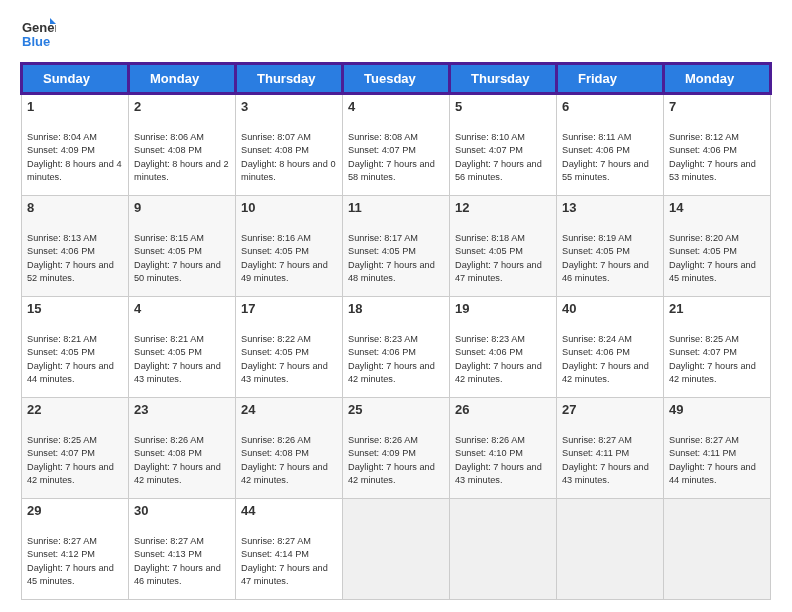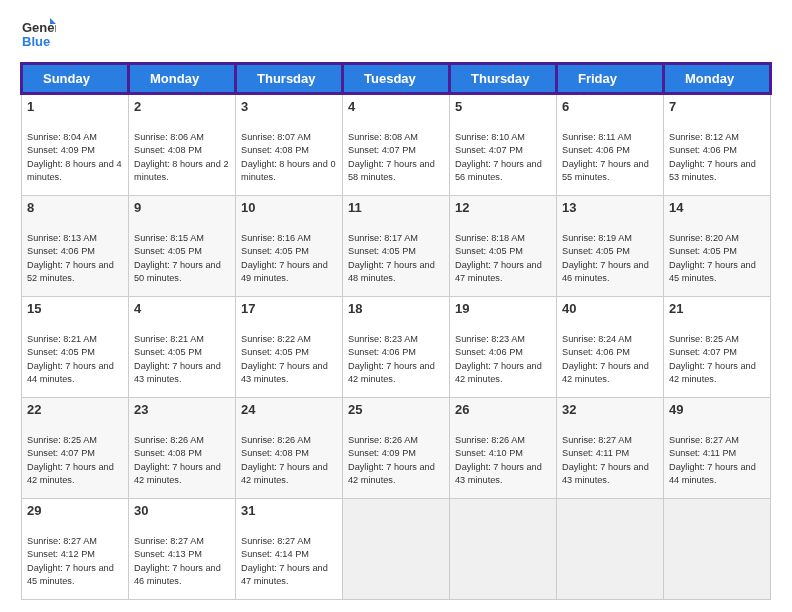--- a/index.html
+++ b/index.html
@@ -222,39 +222,39 @@
           </td>
           <td>
             <span class="day-num">25</span>
             <div class="day-info">Sunrise: 8:26 AM<br>Sunset: 4:09 PM<br>Daylight: 7 hours and 42 minutes.</div>
           </td>
           <td>
             <span class="day-num">26</span>
             <div class="day-info">Sunrise: 8:26 AM<br>Sunset: 4:10 PM<br>Daylight: 7 hours and 43 minutes.</div>
           </td>
           <td>
-            <span class="day-num">32</span>
+            <span class="day-num">27</span>
             <div class="day-info">Sunrise: 8:27 AM<br>Sunset: 4:11 PM<br>Daylight: 7 hours and 43 minutes.</div>
           </td>
           <td>
             <span class="day-num">49</span>
             <div class="day-info">Sunrise: 8:27 AM<br>Sunset: 4:11 PM<br>Daylight: 7 hours and 44 minutes.</div>
           </td>
         </tr>
         <tr>
           <td>
             <span class="day-num">29</span>
             <div class="day-info">Sunrise: 8:27 AM<br>Sunset: 4:12 PM<br>Daylight: 7 hours and 45 minutes.</div>
           </td>
           <td>
             <span class="day-num">30</span>
             <div class="day-info">Sunrise: 8:27 AM<br>Sunset: 4:13 PM<br>Daylight: 7 hours and 46 minutes.</div>
           </td>
           <td>
-            <span class="day-num">31</span>
+            <span class="day-num">44</span>
             <div class="day-info">Sunrise: 8:27 AM<br>Sunset: 4:14 PM<br>Daylight: 7 hours and 47 minutes.</div>
           </td>
           <td class="empty-cell"></td>
           <td class="empty-cell"></td>
           <td class="empty-cell"></td>
           <td class="empty-cell"></td>
         </tr>
       </tbody>
   </table>
 </div>

